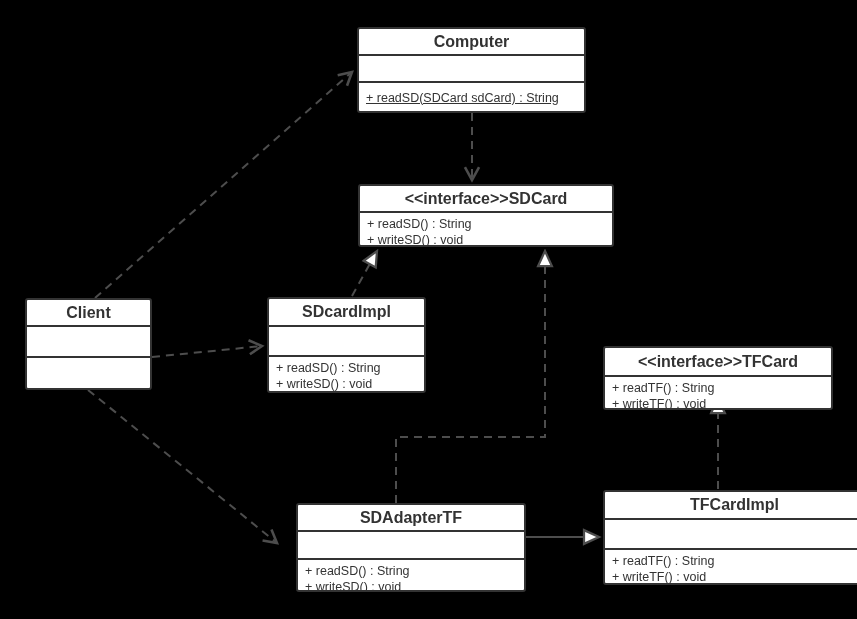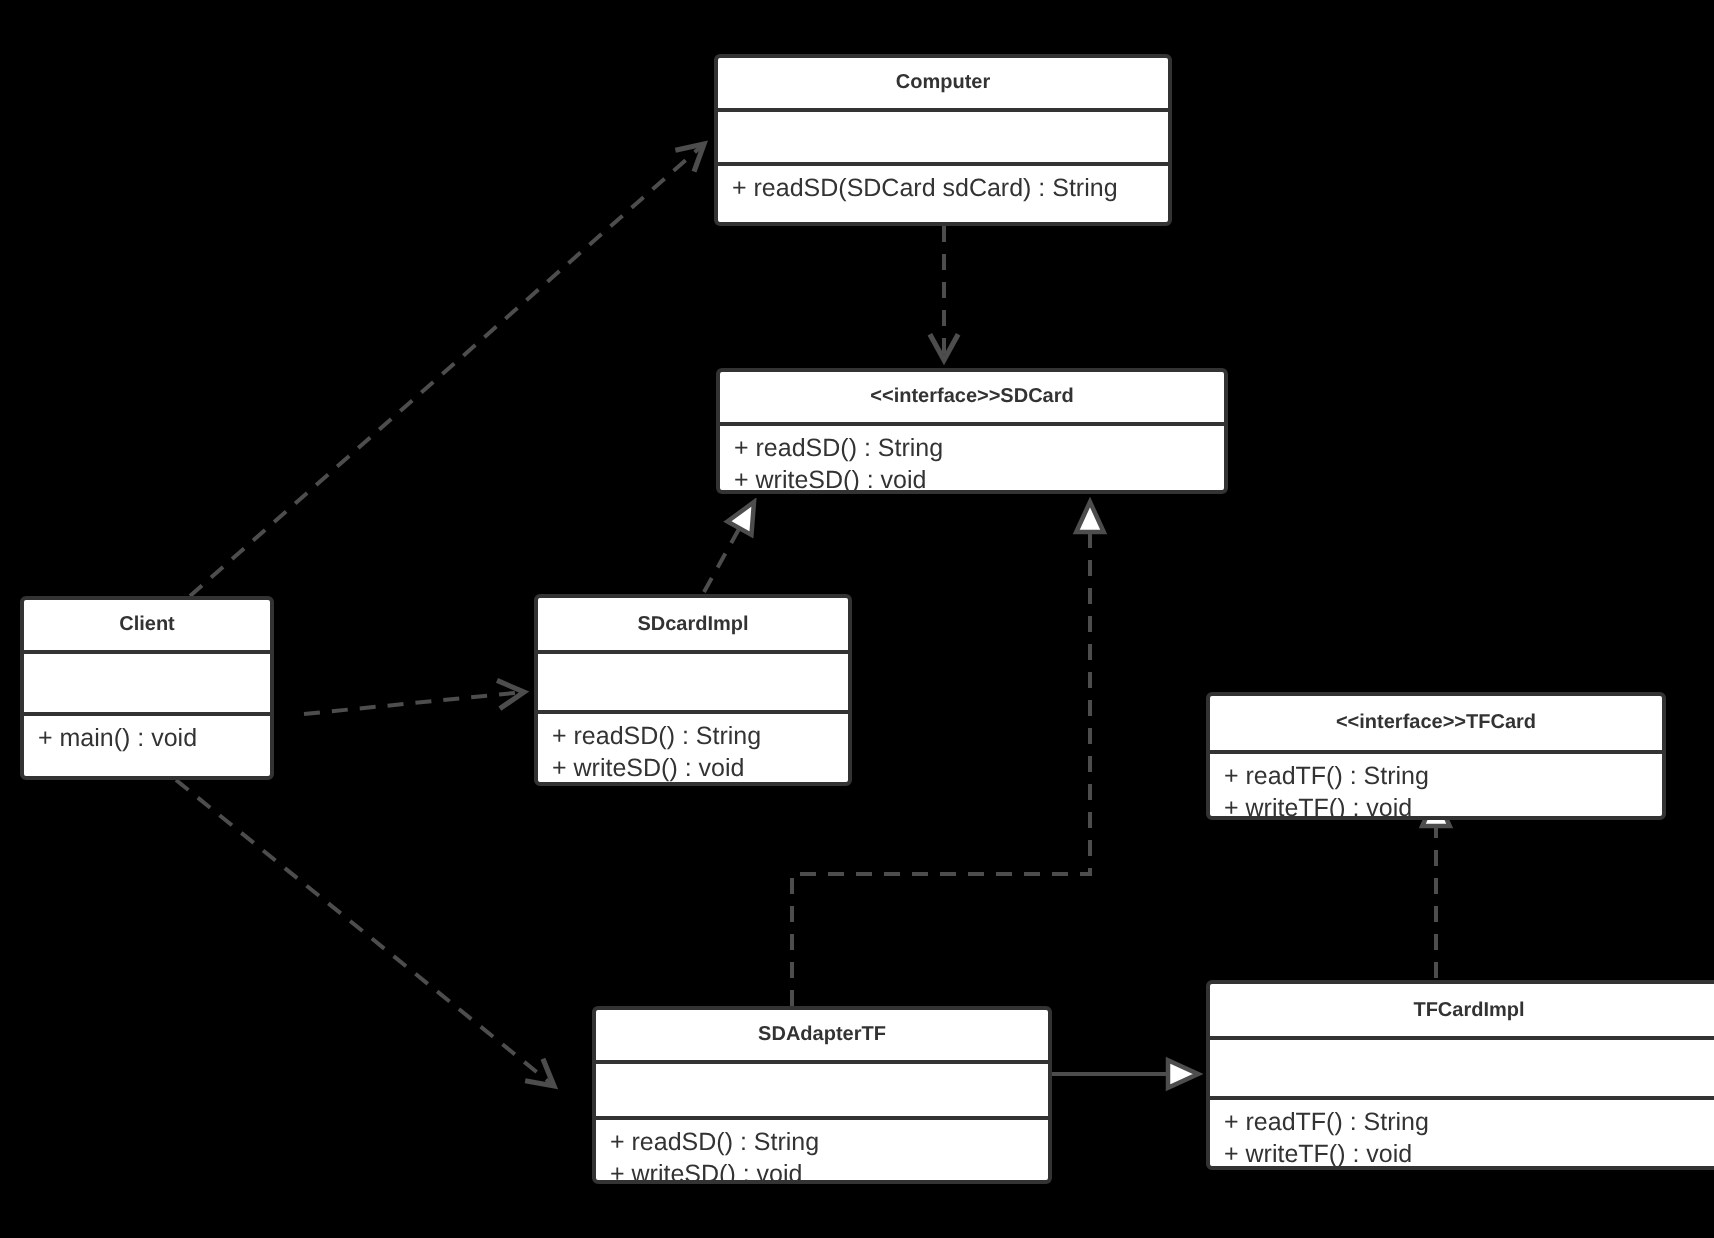--- a/index.html
+++ b/index.html
@@ -30,41 +30,41 @@
     position:absolute;
     background:var(--box-fill);
     border:2px solid var(--box-border);
     border-radius:3px;
     color:var(--text);
     display:flex;
     flex-direction:column;
   }
   .uml-title{
     font-weight:bold;
-    font-size:10px;
+    font-size:16px;
     text-align:center;
     display:flex;
     align-items:center;
     justify-content:center;
     border-bottom:2px solid var(--box-border);
     flex:0 0 auto;
   }
   .uml-attrs{
     flex:0 0 auto;
     border-bottom:2px solid var(--box-border);
   }
   .uml-methods{
     flex:1 1 auto;
     padding:3px 7px 2px 7px;
     font-size:12.5px;
     line-height:16px;
     white-space:nowrap;
     overflow:hidden;
   }
-  .uml-methods.center-v{display:flex;flex-direction:column;justify-content:flex-start;}
+  .uml-methods.center-v{display:flex;flex-direction:column;justify-content:center;text-decoration:underline;}
 </style>
 </head>
 <body>
 
 <svg id="edge-layer" xmlns="http://www.w3.org/2000/svg" width="857" height="619" viewBox="0 0 857 619">
   <defs>
     <marker id="openArrow" markerUnits="userSpaceOnUse" markerWidth="18" markerHeight="18" viewBox="0 0 14 14" refX="12" refY="7" orient="auto">
       <path d="M2,1.5 L12,7 L2,12.5" fill="none" style="stroke:var(--connector)" stroke-width="2"></path>
     </marker>
     <marker id="hollowTri" markerUnits="userSpaceOnUse" markerWidth="20" markerHeight="18" viewBox="0 0 16 14" refX="14" refY="7" orient="auto">
@@ -91,26 +91,23 @@
 </div>
 
 <div class="uml-box" style="left:358px;top:184px;width:256px;height:63px;">
   <div class="uml-title" style="height:27px;">&lt;&lt;interface&gt;&gt;SDCard</div>
   <div class="uml-methods">
     <div>+ readSD() : String</div>
     <div>+ writeSD() : void</div>
   </div>
 </div>
 
-<div class="uml-box" style="left:10px;top:298px;width:127px;height:92px;">
+<div class="uml-box" style="left:25px;top:298px;width:127px;height:92px;">
   <div class="uml-title" style="height:27px;">Client</div>
   <div class="uml-attrs" style="height:31px;"></div>
-  <div class="uml-methods center-v">
-    <div>+ main() : void</div>
-  </div>
 </div>
 
 <div class="uml-box" style="left:267px;top:297px;width:159px;height:96px;">
   <div class="uml-title" style="height:28px;">SDcardImpl</div>
   <div class="uml-attrs" style="height:30px;"></div>
   <div class="uml-methods">
     <div>+ readSD() : String</div>
     <div>+ writeSD() : void</div>
   </div>
 </div>

